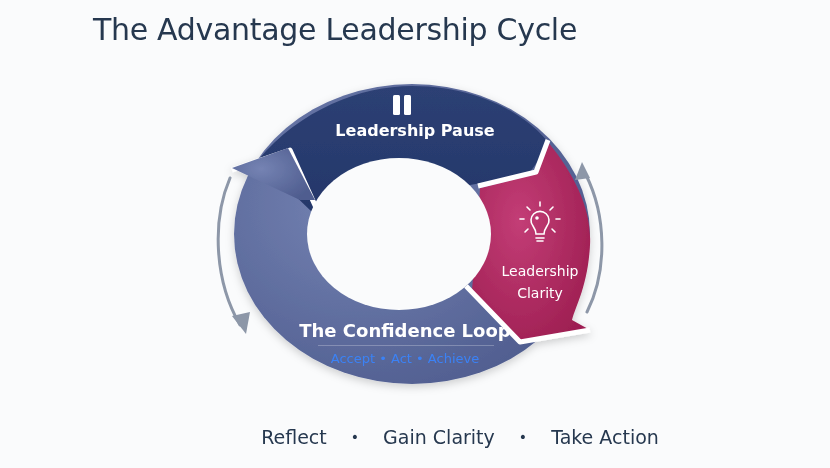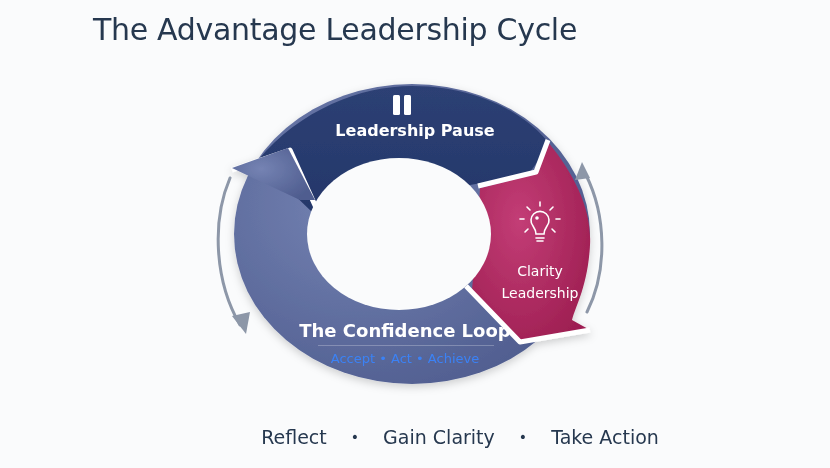--- a/index.html
+++ b/index.html
@@ -112,22 +112,22 @@
 
   <g>
     <path d="M587,312 C608,270 606,215 586,175" fill="none" stroke="#8d97a8" stroke-width="3" stroke-linecap="round"></path>
     <path d="M575,180 L582,162 L590,178 Z" fill="#8d97a8"></path>
   </g>
 </svg>
 
 <div class="lbl pause-label">Leadership Pause</div>
 
 <div class="lbl clarity-label">
+  <div>Leadership</div>
   <div>Clarity</div>
-  <div>Leadership</div>
 </div>
 
 <div class="lbl loop-title">The Confidence Loop</div>
 <div class="loop-rule"></div>
 <div class="lbl loop-sub">Accept • Act • Achieve</div>
 
 <div class="footer">
   <span>Reflect</span>
   <span class="dot">•</span>
   <span>Gain Clarity</span>

